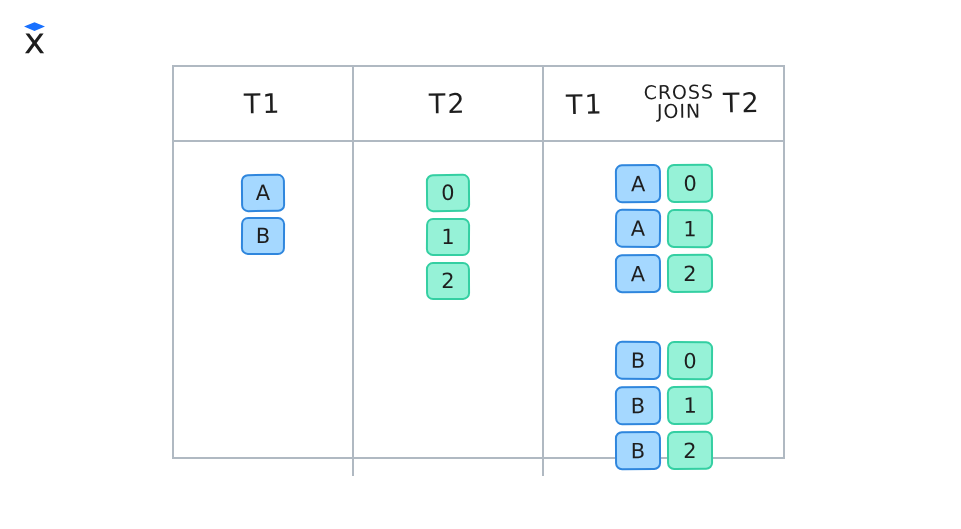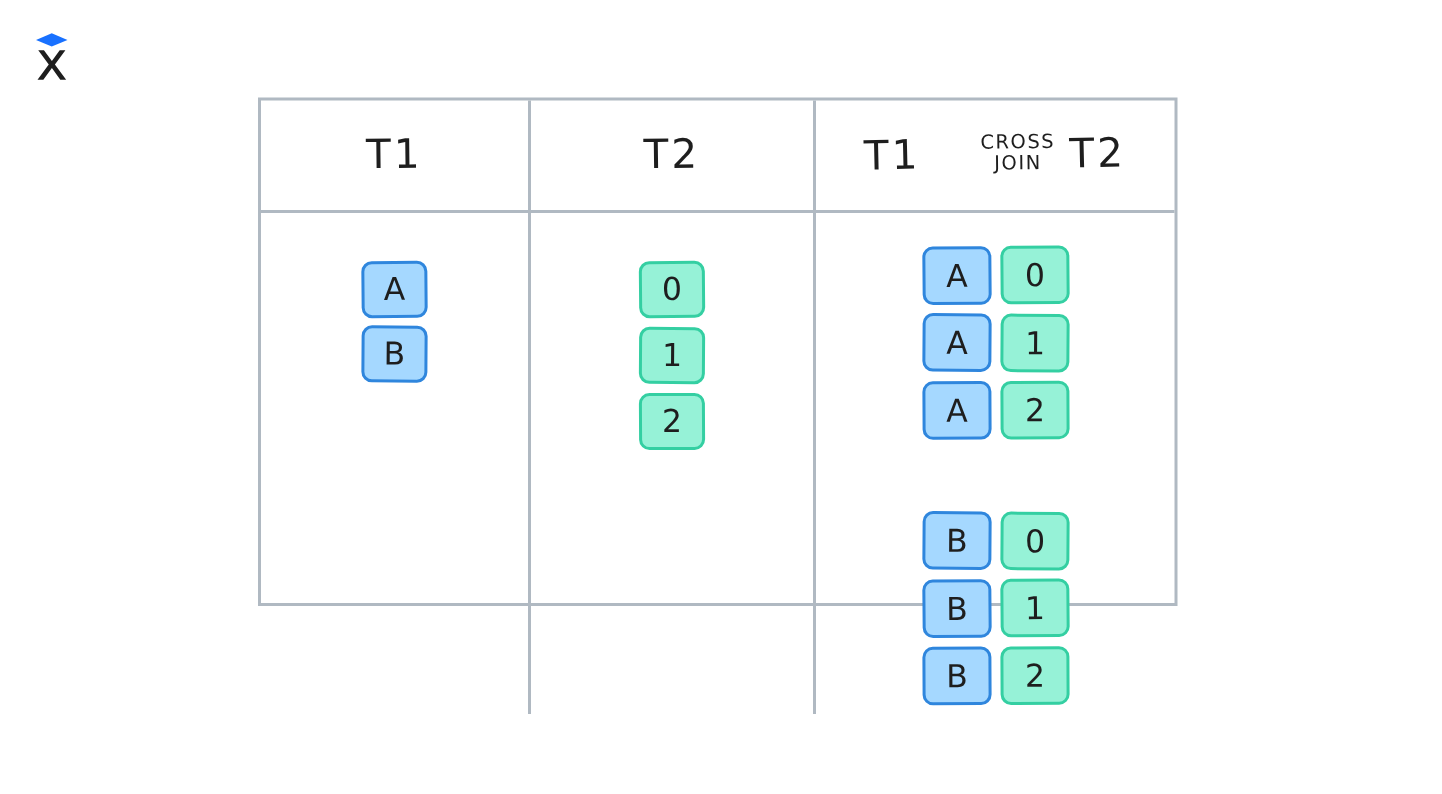--- a/index.html
+++ b/index.html
@@ -24,21 +24,21 @@
     height: 38px;
   }
   .logo svg { display: block; }
 
   
   .diagram-table {
     position: absolute;
     left: 172px;
     top: 65px;
     width: 613px;
-    height: 339px;
+    height: 394px;
     border: 2px solid #b0b9c2;
     box-sizing: border-box;
     display: flex;
     flex-direction: column;
   }
   .table-header-row {
     display: flex;
     height: 75px;
     border-bottom: 2px solid #b0b9c2;
     box-sizing: border-box;
@@ -75,21 +75,21 @@
     justify-content: center;
     gap: 9px;
     transform: rotate(-0.6deg);
   }
   .join-stack {
     display: flex;
     flex-direction: column;
     align-items: center;
     line-height: 1.02;
     font-family: "DejaVu Sans", sans-serif;
-    font-size: 13px;
+    font-size: 19px;
     color: #1e1e1e;
     letter-spacing: 1px;
     margin-bottom: 2px;
     margin-left: 31px;
   }
   .join-stack span { display: block; }
 
   
   .cell-inner {
     padding-top: 32px;

